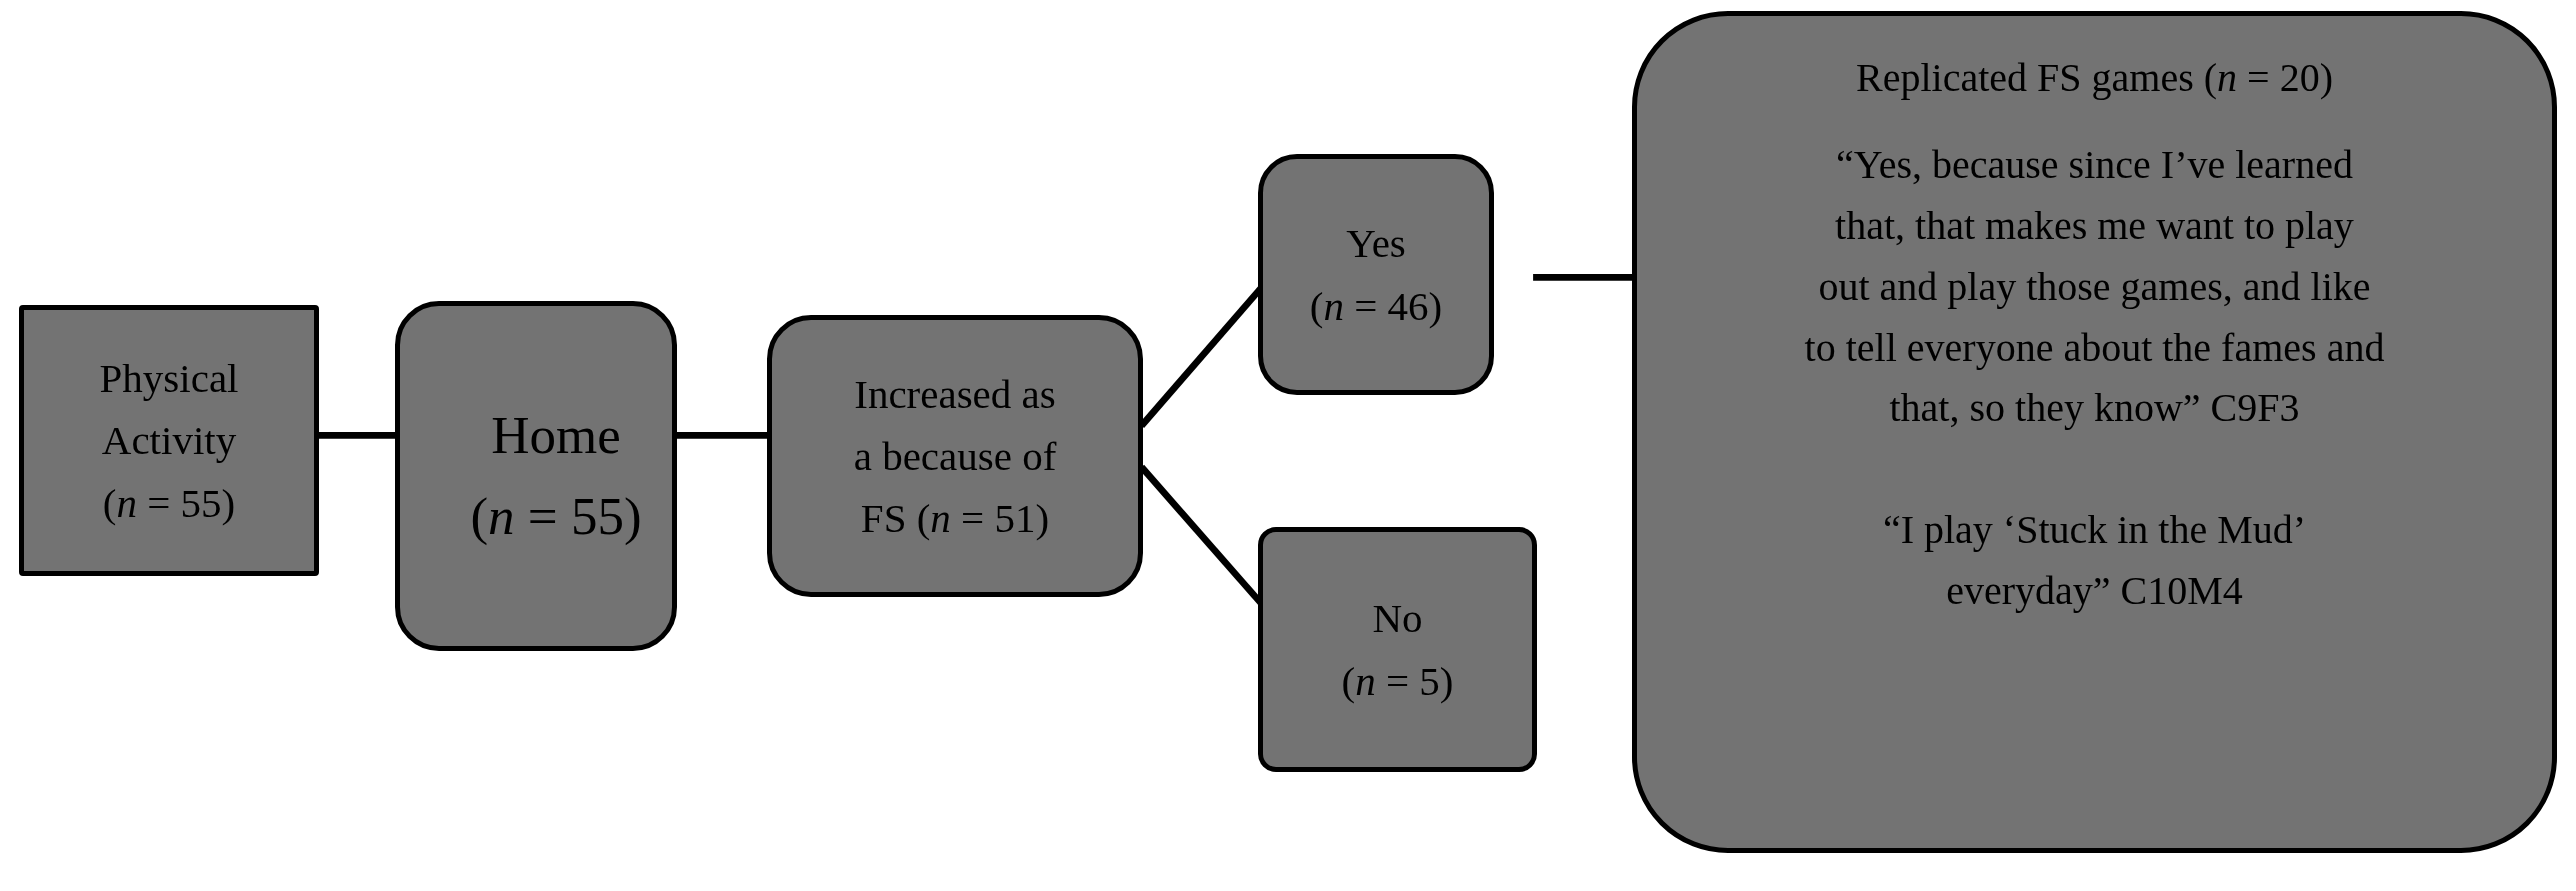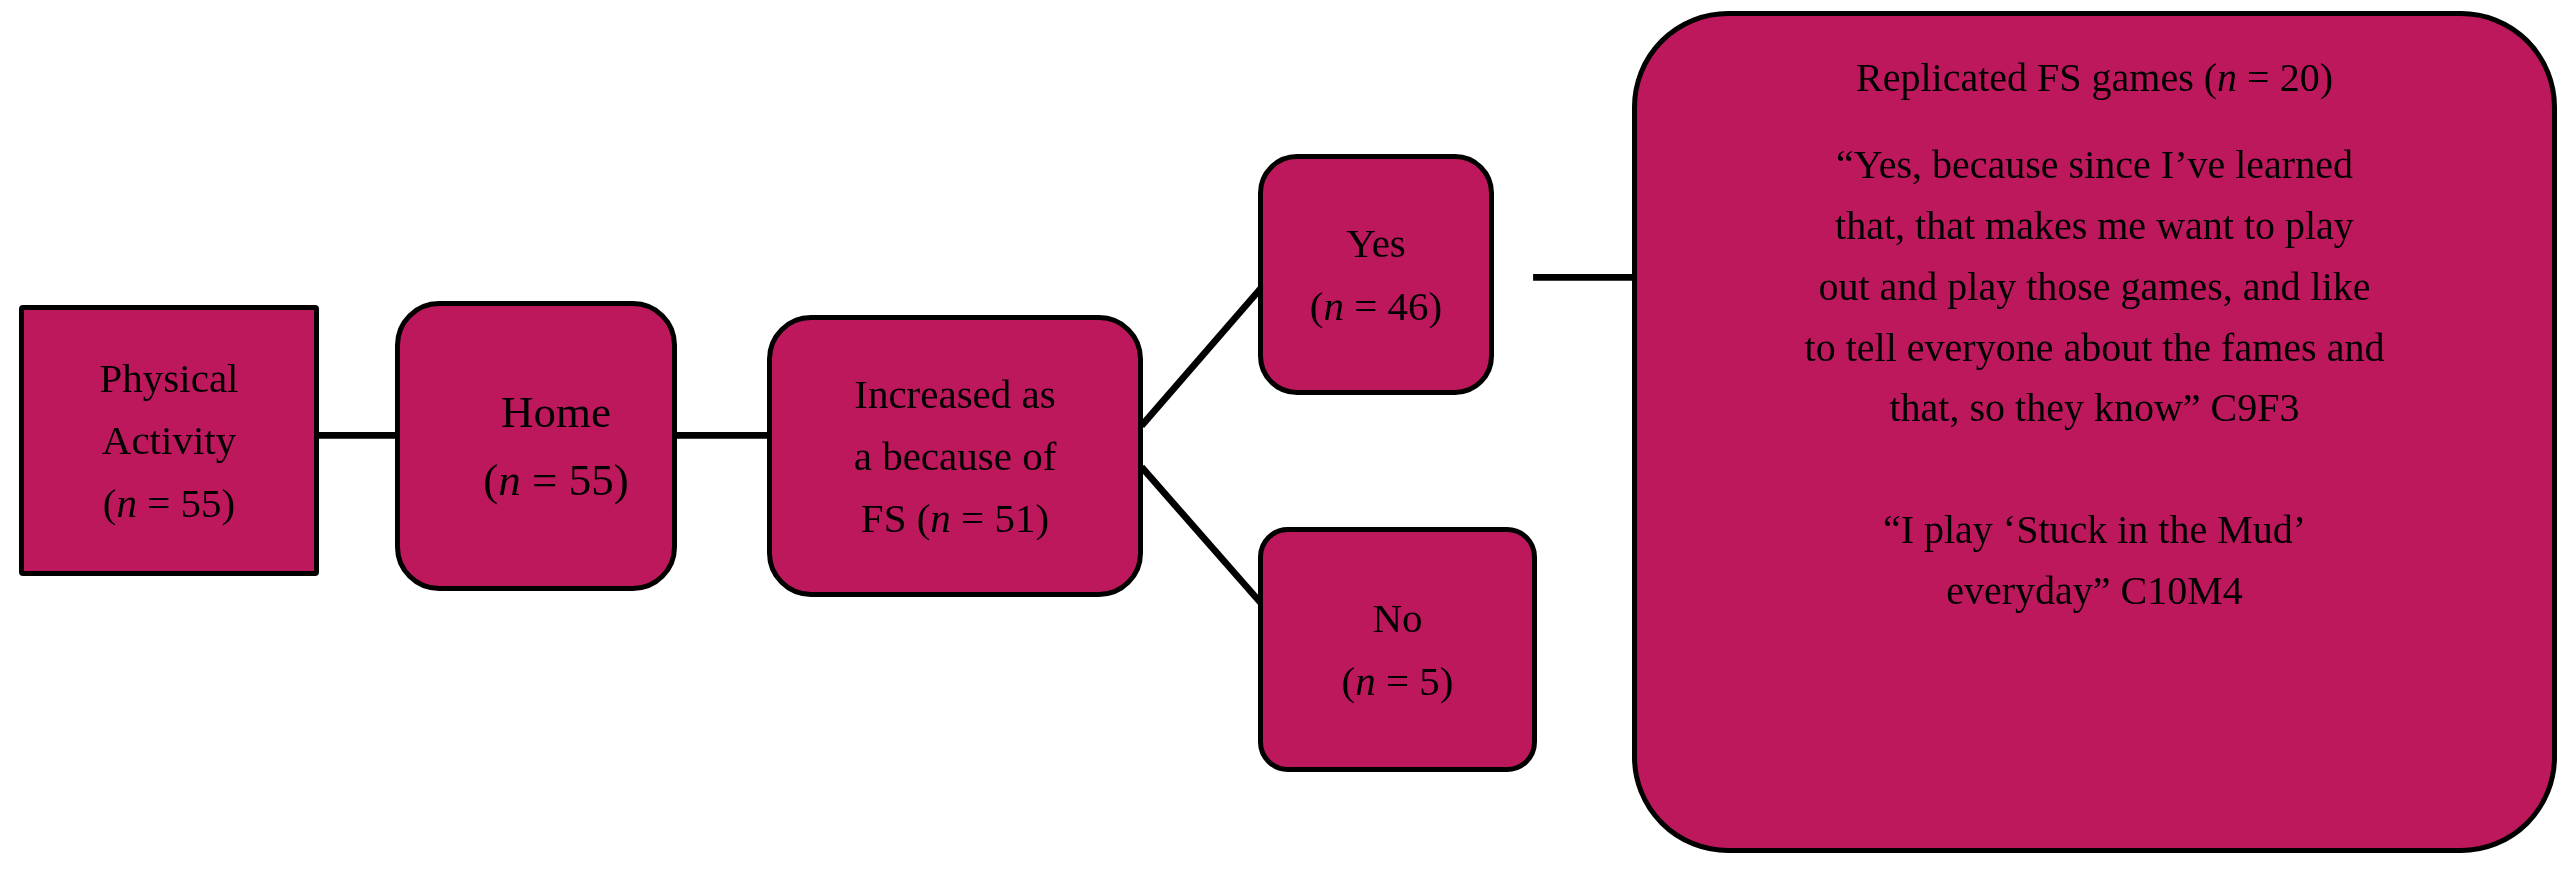--- a/index.html
+++ b/index.html
@@ -21,58 +21,58 @@
     left: 0;
     top: 0;
     width: 2576px;
     height: 892px;
     pointer-events: none;
   }
   .node {
     position: absolute;
     box-sizing: border-box;
     border: 5.3px solid #000000;
-    background: #be185d;
+    background: #737373;
     display: flex;
     flex-direction: column;
     align-items: center;
     justify-content: center;
     text-align: center;
     line-height: 1.52;
   }
   .node .line {
     display: block;
     white-space: nowrap;
   }
 
   
   #node-physical-activity {
     left: 19px;  top: 305px;  width: 300px;  height: 271px;
     border-radius: 4px;
     font-size: 41px;
   }
   #node-home {
-    left: 395px; top: 301px;  width: 282px;  height: 290px;
+    left: 395px; top: 301px;  width: 282px;  height: 350px;
     border-radius: 44px;
-    font-size: 45px;
+    font-size: 53px;
     padding-left: 40px;
   }
   #node-increased {
     left: 767px; top: 315px; width: 376px; height: 282px;
     border-radius: 44px;
     font-size: 41px;
   }
   #node-yes {
     left: 1258px; top: 154px; width: 236px; height: 241px;
     border-radius: 39px;
     font-size: 41px;
   }
   #node-no {
     left: 1258px; top: 527px; width: 279px; height: 245px;
-    border-radius: 30px;
+    border-radius: 18px;
     font-size: 41px;
   }
   #node-replicated {
     left: 1632px; top: 10.5px; width: 925px; height: 842px;
     border-radius: 96px;
     font-size: 40px;
     justify-content: flex-start;
     padding-top: 32px;
   }
   #node-replicated .heading {

